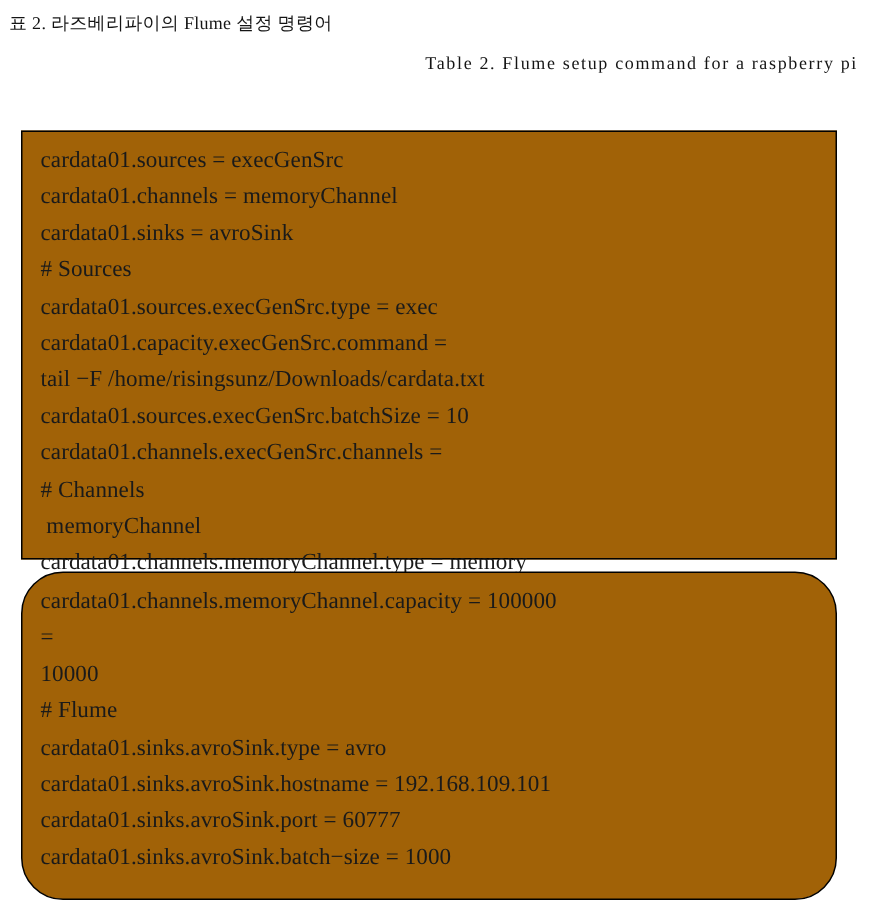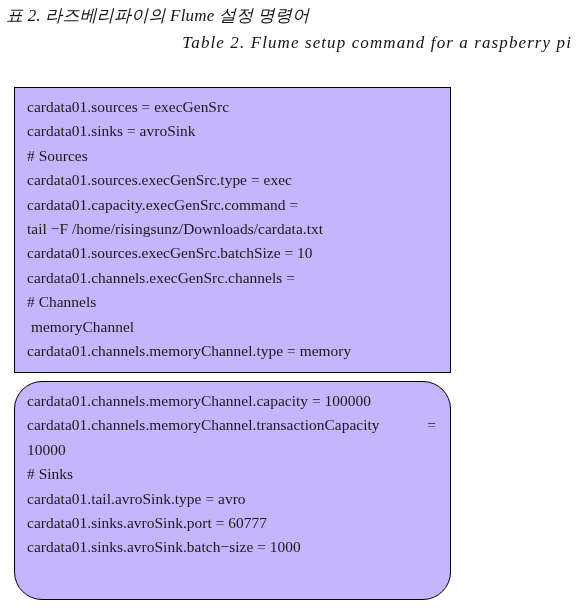--- a/index.html
+++ b/index.html
@@ -19,43 +19,42 @@
   }
 
   
   .caption {
     position: absolute;
     left: 6px;
     top: 2px;
     width: 566px;
   }
   .caption-line {
-    font-size: 17px;
+    font-size: 12px;
     line-height: 27px;
     letter-spacing: 0.35px;
     white-space: nowrap;
     color: #141414;
-    font-style: italic;
   }
   .caption-line.kr {
     letter-spacing: 0.2px;
   }
   .caption-line.en {
     letter-spacing: 1.1px;
     text-align: right;
   }
 
   
   .code-box {
     position: absolute;
     left: 14px;
-    width: 437px;
+    width: 544px;
     box-sizing: border-box;
     border: 1.3px solid #000000;
-    background: #c4b5fd;
+    background: #a16207;
     padding: 7px 10px 6px 12px;
   }
   #box-one  { top: 87px;  height: 286px; }
   #box-two  { top: 381px; height: 219px; border-radius: 28px; }
 
   .code-line {
     font-size: 15.4px;
     line-height: 24.4px;
     letter-spacing: 0.05px;
     white-space: pre;
@@ -74,36 +73,37 @@
 </head>
 <body>
 
 <div class="caption">
   <div class="caption-line kr">표 2. 라즈베리파이의 Flume 설정 명령어</div>
   <div class="caption-line en">Table 2. Flume setup command for a raspberry pi</div>
 </div>
 
 <div class="code-box" id="box-one">
   <div class="code-line">cardata01.sources = execGenSrc</div>
+  <div class="code-line">cardata01.channels = memoryChannel</div>
   <div class="code-line">cardata01.sinks = avroSink</div>
   <div class="code-line"># Sources</div>
   <div class="code-line">cardata01.sources.execGenSrc.type = exec</div>
   <div class="code-line">cardata01.capacity.execGenSrc.command =</div>
   <div class="code-line">tail −F /home/risingsunz/Downloads/cardata.txt</div>
   <div class="code-line">cardata01.sources.execGenSrc.batchSize = 10</div>
   <div class="code-line">cardata01.channels.execGenSrc.channels =</div>
   <div class="code-line"># Channels</div>
   <div class="code-line"> memoryChannel</div>
   <div class="code-line">cardata01.channels.memoryChannel.type = memory</div>
 </div>
 
 <div class="code-box" id="box-two">
   <div class="code-line">cardata01.channels.memoryChannel.capacity = 100000</div>
   <div class="code-line justified">
-    <span>cardata01.channels.memoryChannel.transactionCapacity</span>
     <span class="tail">=</span>
   </div>
   <div class="code-line">10000</div>
-  <div class="code-line"># Sinks</div>
-  <div class="code-line">cardata01.tail.avroSink.type = avro</div>
+  <div class="code-line"># Flume</div>
+  <div class="code-line">cardata01.sinks.avroSink.type = avro</div>
+  <div class="code-line">cardata01.sinks.avroSink.hostname = 192.168.109.101</div>
   <div class="code-line">cardata01.sinks.avroSink.port = 60777</div>
   <div class="code-line">cardata01.sinks.avroSink.batch−size = 1000</div>
 </div>
 
 </body></html>

